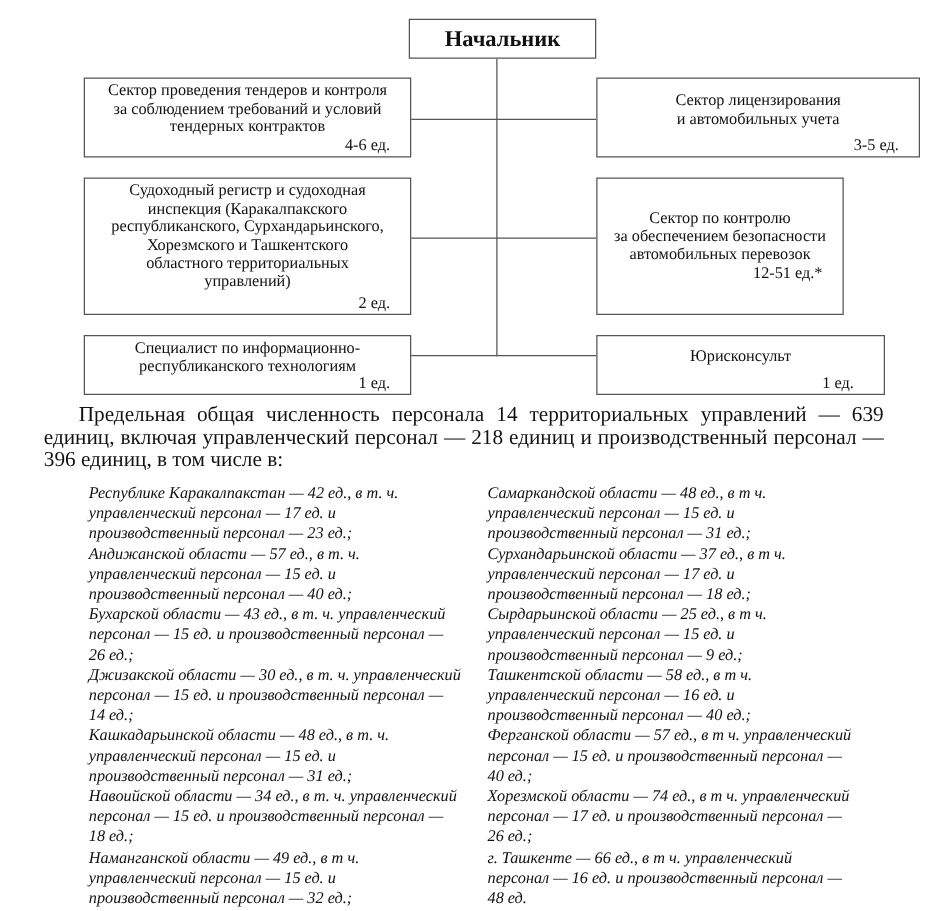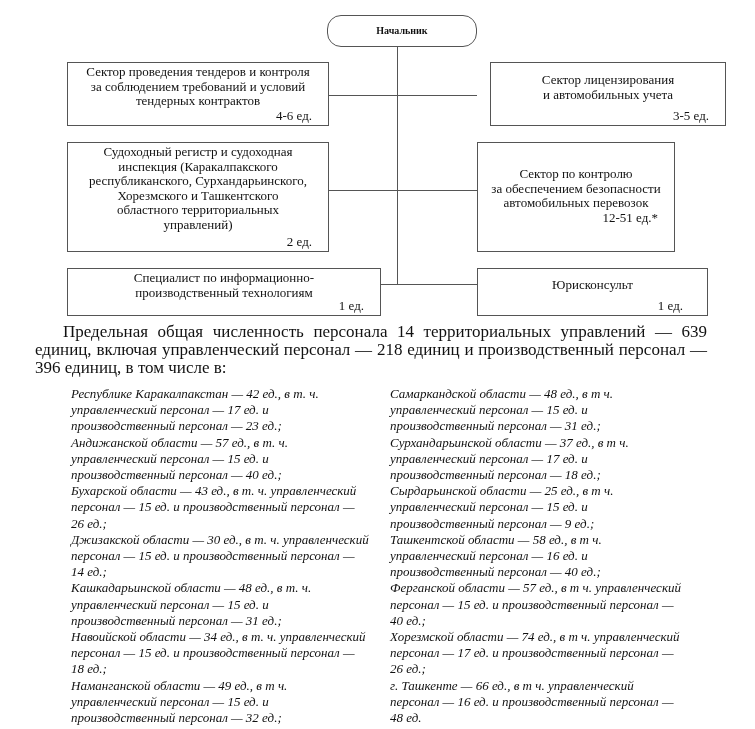--- a/index.html
+++ b/index.html
@@ -8,21 +8,21 @@
     font-family: "Liberation Serif", "DejaVu Serif", serif; color: #111;
   }
   .box {
     position: absolute; border: 1px solid #555; background: #fff;
     box-sizing: border-box; font-size: 13px; line-height: 14.5px;
     text-align: center;
   }
   .box .title { display: block; padding-top: 2px; }
   .box .units { position: absolute; right: 16px; bottom: 2px; }
   .line { position: absolute; background: #555; }
-  .boss { font-weight: bold; font-size: 10px; line-height: 30px; border-radius: 14px; }
+  .boss { font-weight: bold; font-size: 18px; line-height: 30px; }
   .para {
     position: absolute; left: 35px; top: 323px; width: 672px;
     font-size: 17px; line-height: 18px; text-align: justify;
   }
   .para .indent { display: inline-block; width: 28px; }
   .col {
     position: absolute; top: 386px; font-style: italic;
     font-size: 13px; line-height: 16.2px;
   }
   .col .entry { display: block; }
@@ -55,29 +55,29 @@
     <span style="display:block">Судоходный регистр и судоходная</span>
     <span style="display:block">инспекция (Каракалпакского</span>
     <span style="display:block">республиканского, Сурхандарьинского,</span>
     <span style="display:block">Хорезмского и Ташкентского</span>
     <span style="display:block">областного территориальных</span>
     <span style="display:block">управлений)</span>
   </span>
   <span class="units">2 ед.</span>
 </div>
 
-<div class="box" style="left:67px; top:268px; width:314px; height:48px;">
+<div class="box" style="left:67px; top:268px; width:262px; height:48px;">
   <span class="title">
     <span style="display:block">Специалист по информационно-</span>
-    <span style="display:block">производственный технологиям</span>
+    <span style="display:block">республиканского технологиям</span>
   </span>
   <span class="units">1 ед.</span>
 </div>
 
-<div class="box" style="left:490px; top:62px; width:236px; height:64px;">
+<div class="box" style="left:477px; top:62px; width:259px; height:64px;">
   <span class="title" style="padding-top:10px;">
     <span style="display:block">Сектор лицензирования</span>
     <span style="display:block">и автомобильных учета</span>
   </span>
   <span class="units">3-5 ед.</span>
 </div>
 
 <div class="box" style="left:477px; top:142px; width:198px; height:110px;">
   <span class="title" style="padding-top:24px;">
     <span style="display:block">Сектор по контролю</span>

